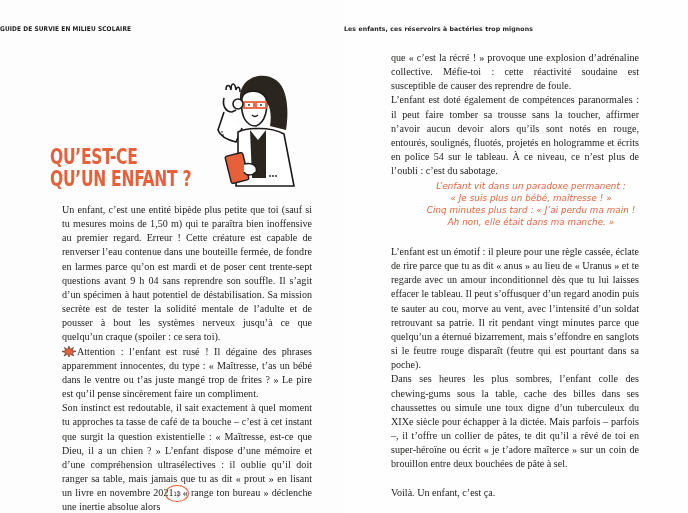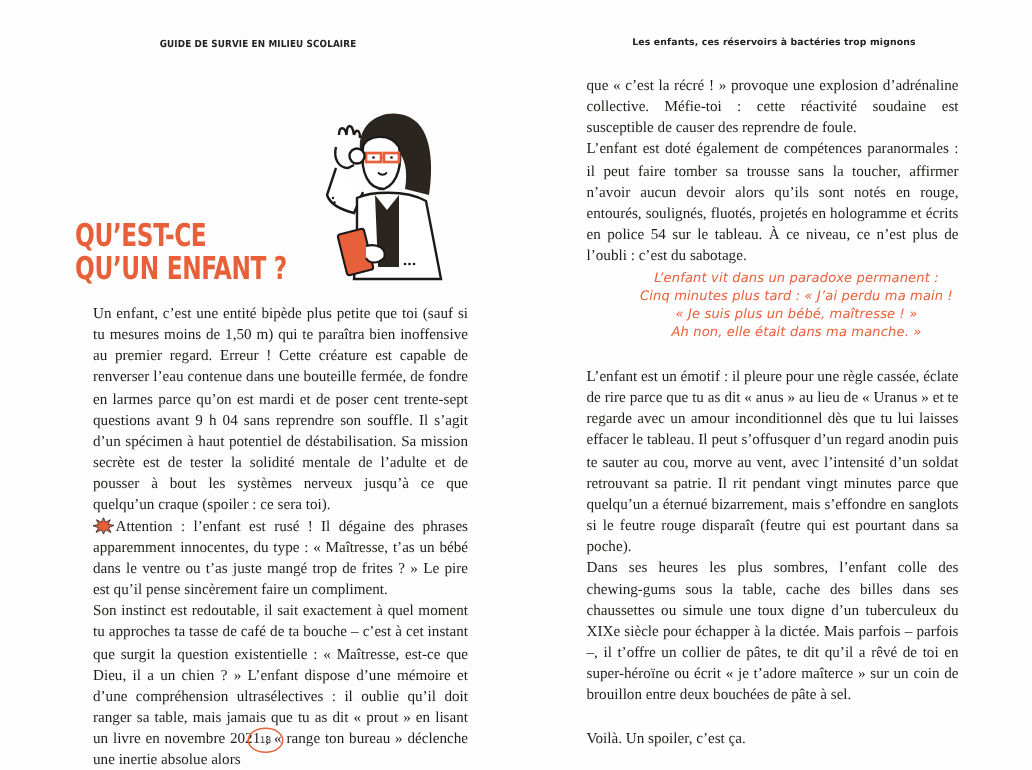--- a/index.html
+++ b/index.html
@@ -9,21 +9,20 @@
     font-family: "Liberation Serif", "DejaVu Serif", serif;
     color: #1c1a18;
     position: relative;
   }
   .spread { position: absolute; inset: 0; display: flex; }
   .page { position: relative; width: 344px; height: 513px; background: #fefefe; }
   .page.left { background: #fdfdfd; }
   .page.right { background: #fefefe; }
   .running-head {
     position: absolute; top: 25px; left: 0; right: 0;
-    text-align: center;
     font-family: "DejaVu Sans Condensed", "DejaVu Sans", sans-serif;
     font-size: 6.5px; font-weight: bold; letter-spacing: 0.1px;
     color: #222; text-transform: uppercase;
   }
   .page.right .running-head {
     text-transform: none; font-weight: bold; font-size: 6.2px; left: 0; right: 0;
     font-family: "DejaVu Sans", sans-serif;
   }
   .illustration { position: absolute; left: 200px; top: 68px; width: 100px; height: 120px; }
   .chapter-title {
@@ -121,23 +120,23 @@
 </div>
 
 <div class="page right" style="position:absolute;left:0;top:0;width:0;height:0;background:none;">
   <div class="body-text top">
     <p>que « c’est la récré ! » provoque une explosion d’adrénaline collective. Méfie-toi : cette réactivité soudaine est susceptible de causer des reprendre de foule.</p>
     <p>L’enfant est doté également de compétences paranormales : il peut faire tomber sa trousse sans la toucher, affirmer n’avoir aucun devoir alors qu’ils sont notés en rouge, entourés, soulignés, fluotés, projetés en hologramme et écrits en police 54 sur le tableau. À ce niveau, ce n’est plus de l’oubli : c’est du sabotage.</p>
   </div>
 
   <div class="quote-block">
     <div>L’enfant vit dans un paradoxe permanent :</div>
+    <div>« Je suis plus un bébé, maîtresse ! »</div>
     <div>Cinq minutes plus tard : « J’ai perdu ma main !</div>
-    <div>« Je suis plus un bébé, maîtresse ! »</div>
     <div>Ah non, elle était dans ma manche. »</div>
   </div>
 
   <div class="body-text bottom">
     <p>L’enfant est un émotif : il pleure pour une règle cassée, éclate de rire parce que tu as dit « anus » au lieu de « Uranus » et te regarde avec un amour inconditionnel dès que tu lui laisses effacer le tableau. Il peut s’offusquer d’un regard anodin puis te sauter au cou, morve au vent, avec l’intensité d’un soldat retrouvant sa patrie. Il rit pendant vingt minutes parce que quelqu’un a éternué bizarrement, mais s’effondre en sanglots si le feutre rouge disparaît (feutre qui est pourtant dans sa poche).</p>
     <p>Dans ses heures les plus sombres, l’enfant colle des chewing-gums sous la table, cache des billes dans ses chaussettes ou simule une toux digne d’un tuberculeux du XIXe siècle pour échapper à la dictée. Mais parfois – parfois –, il t’offre un collier de pâtes, te dit qu’il a rêvé de toi en super-héroïne ou écrit « je t’adore maîterce » sur un coin de brouillon entre deux bouchées de pâte à sel.</p>
-    <p class="closing">Voilà. Un spoiler, c’est ça.</p>
+    <p class="closing">Voilà. Un enfant, c’est ça.</p>
   </div>
 </div>
 
 </body></html>

